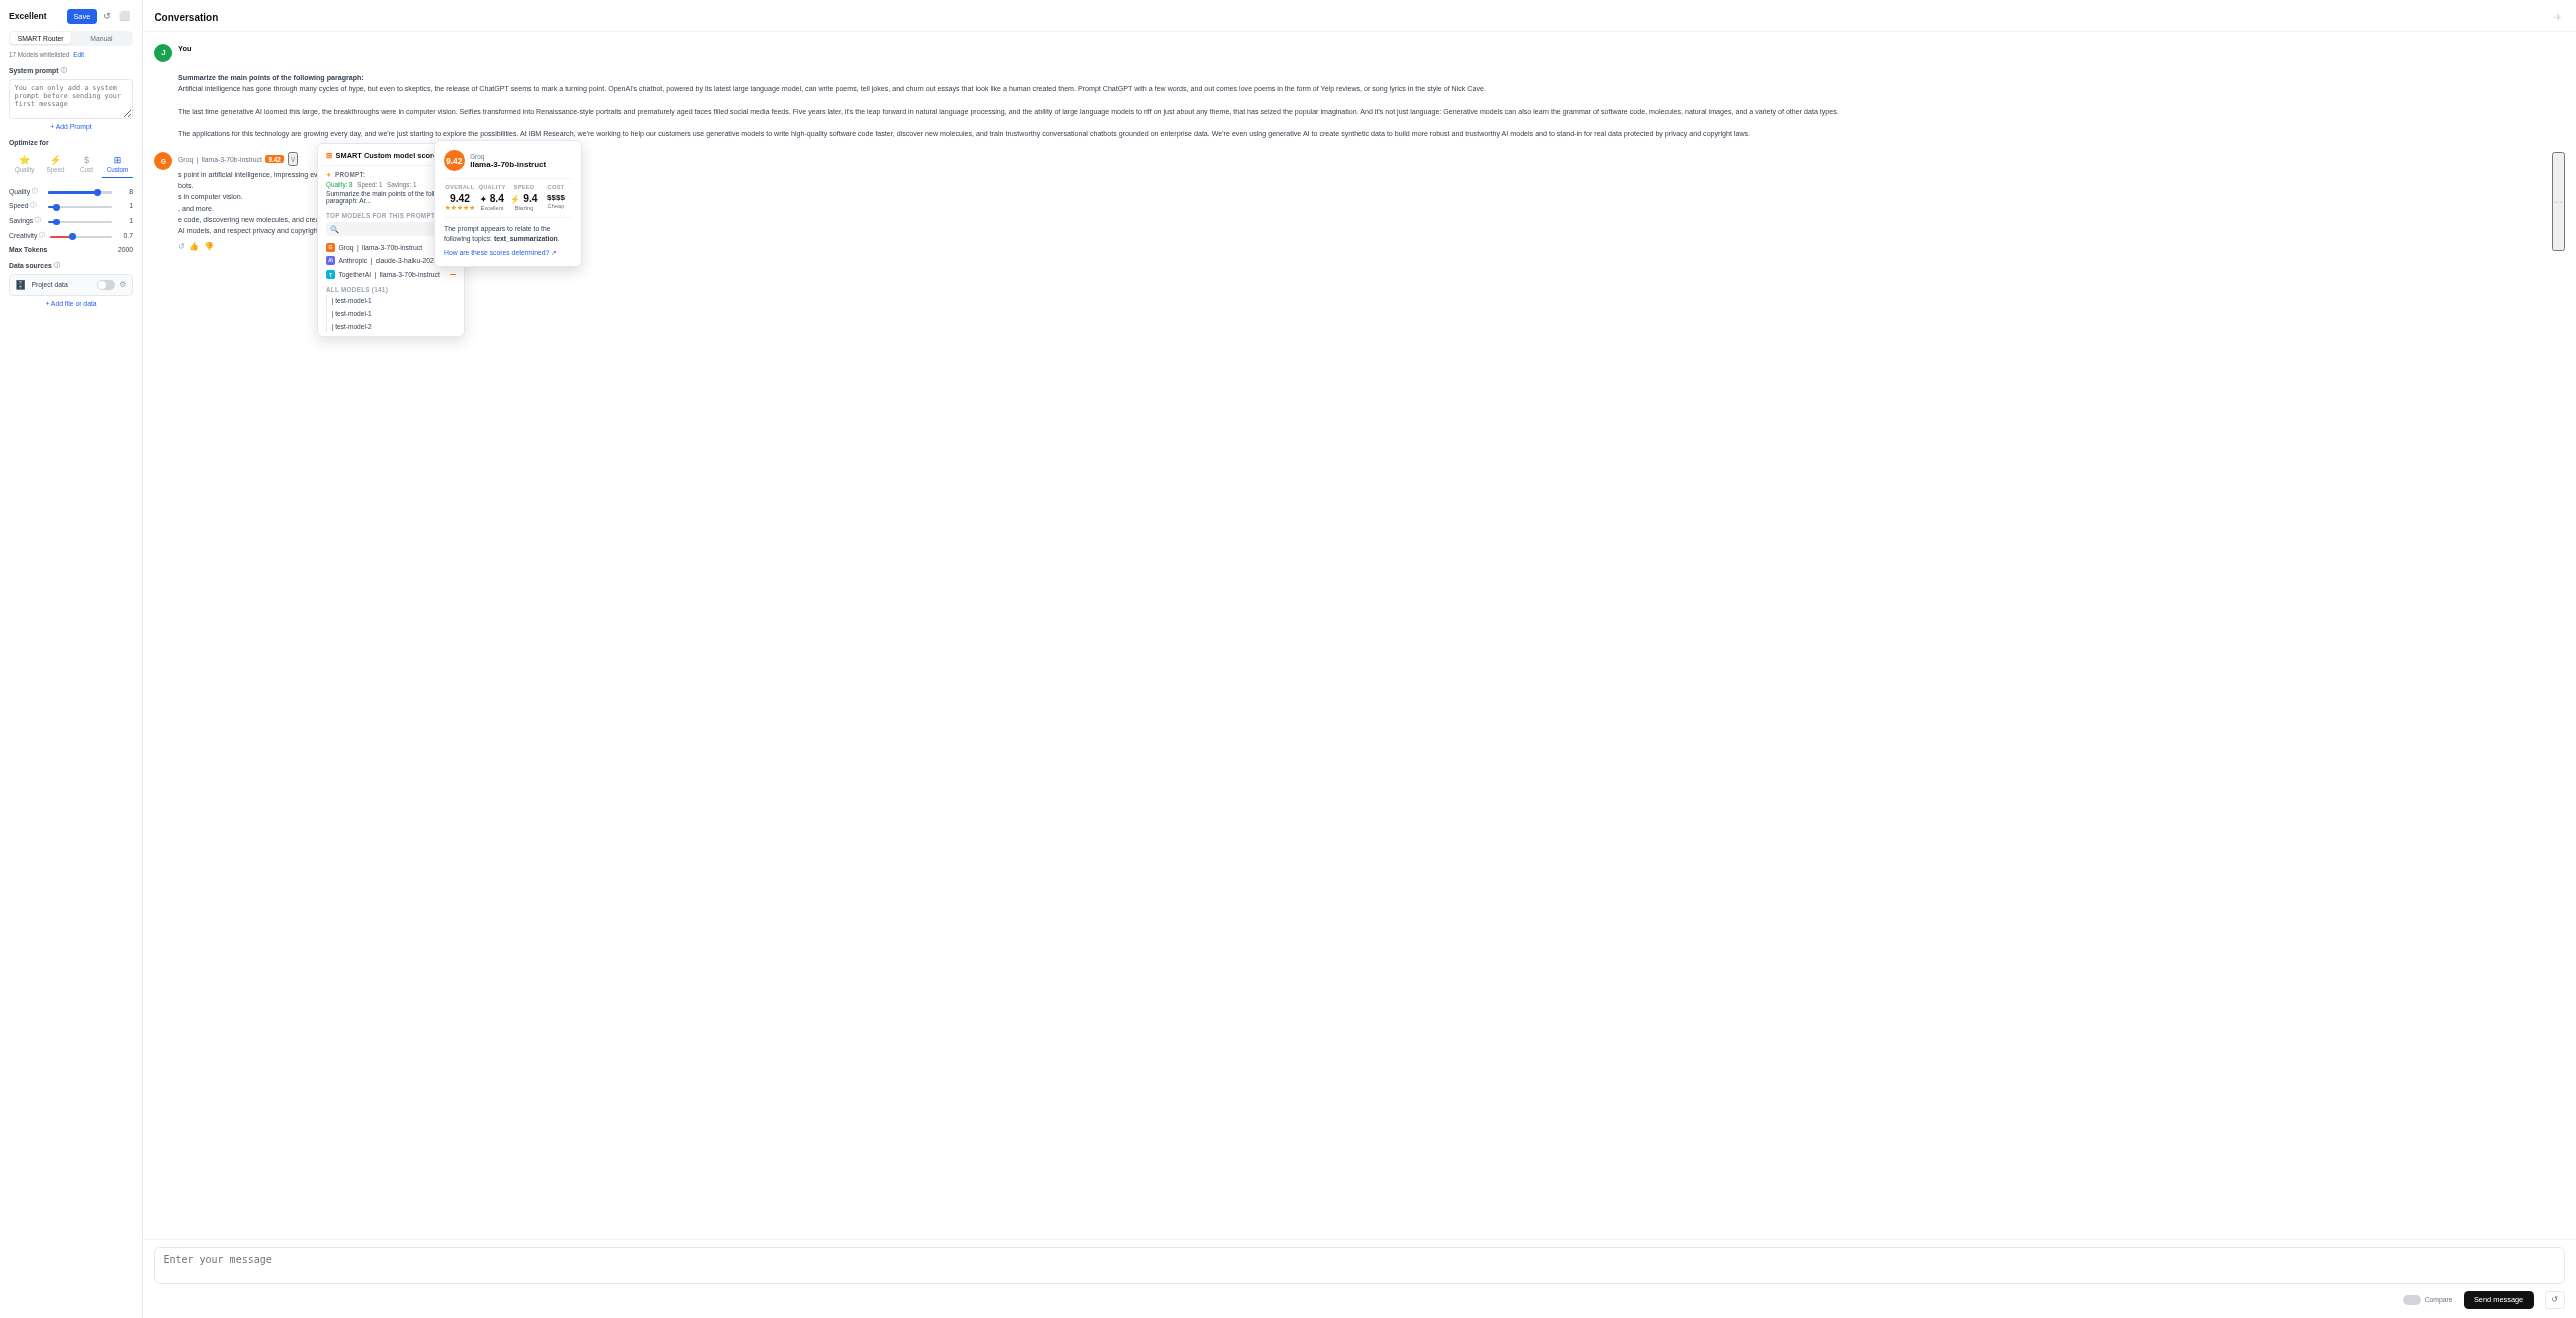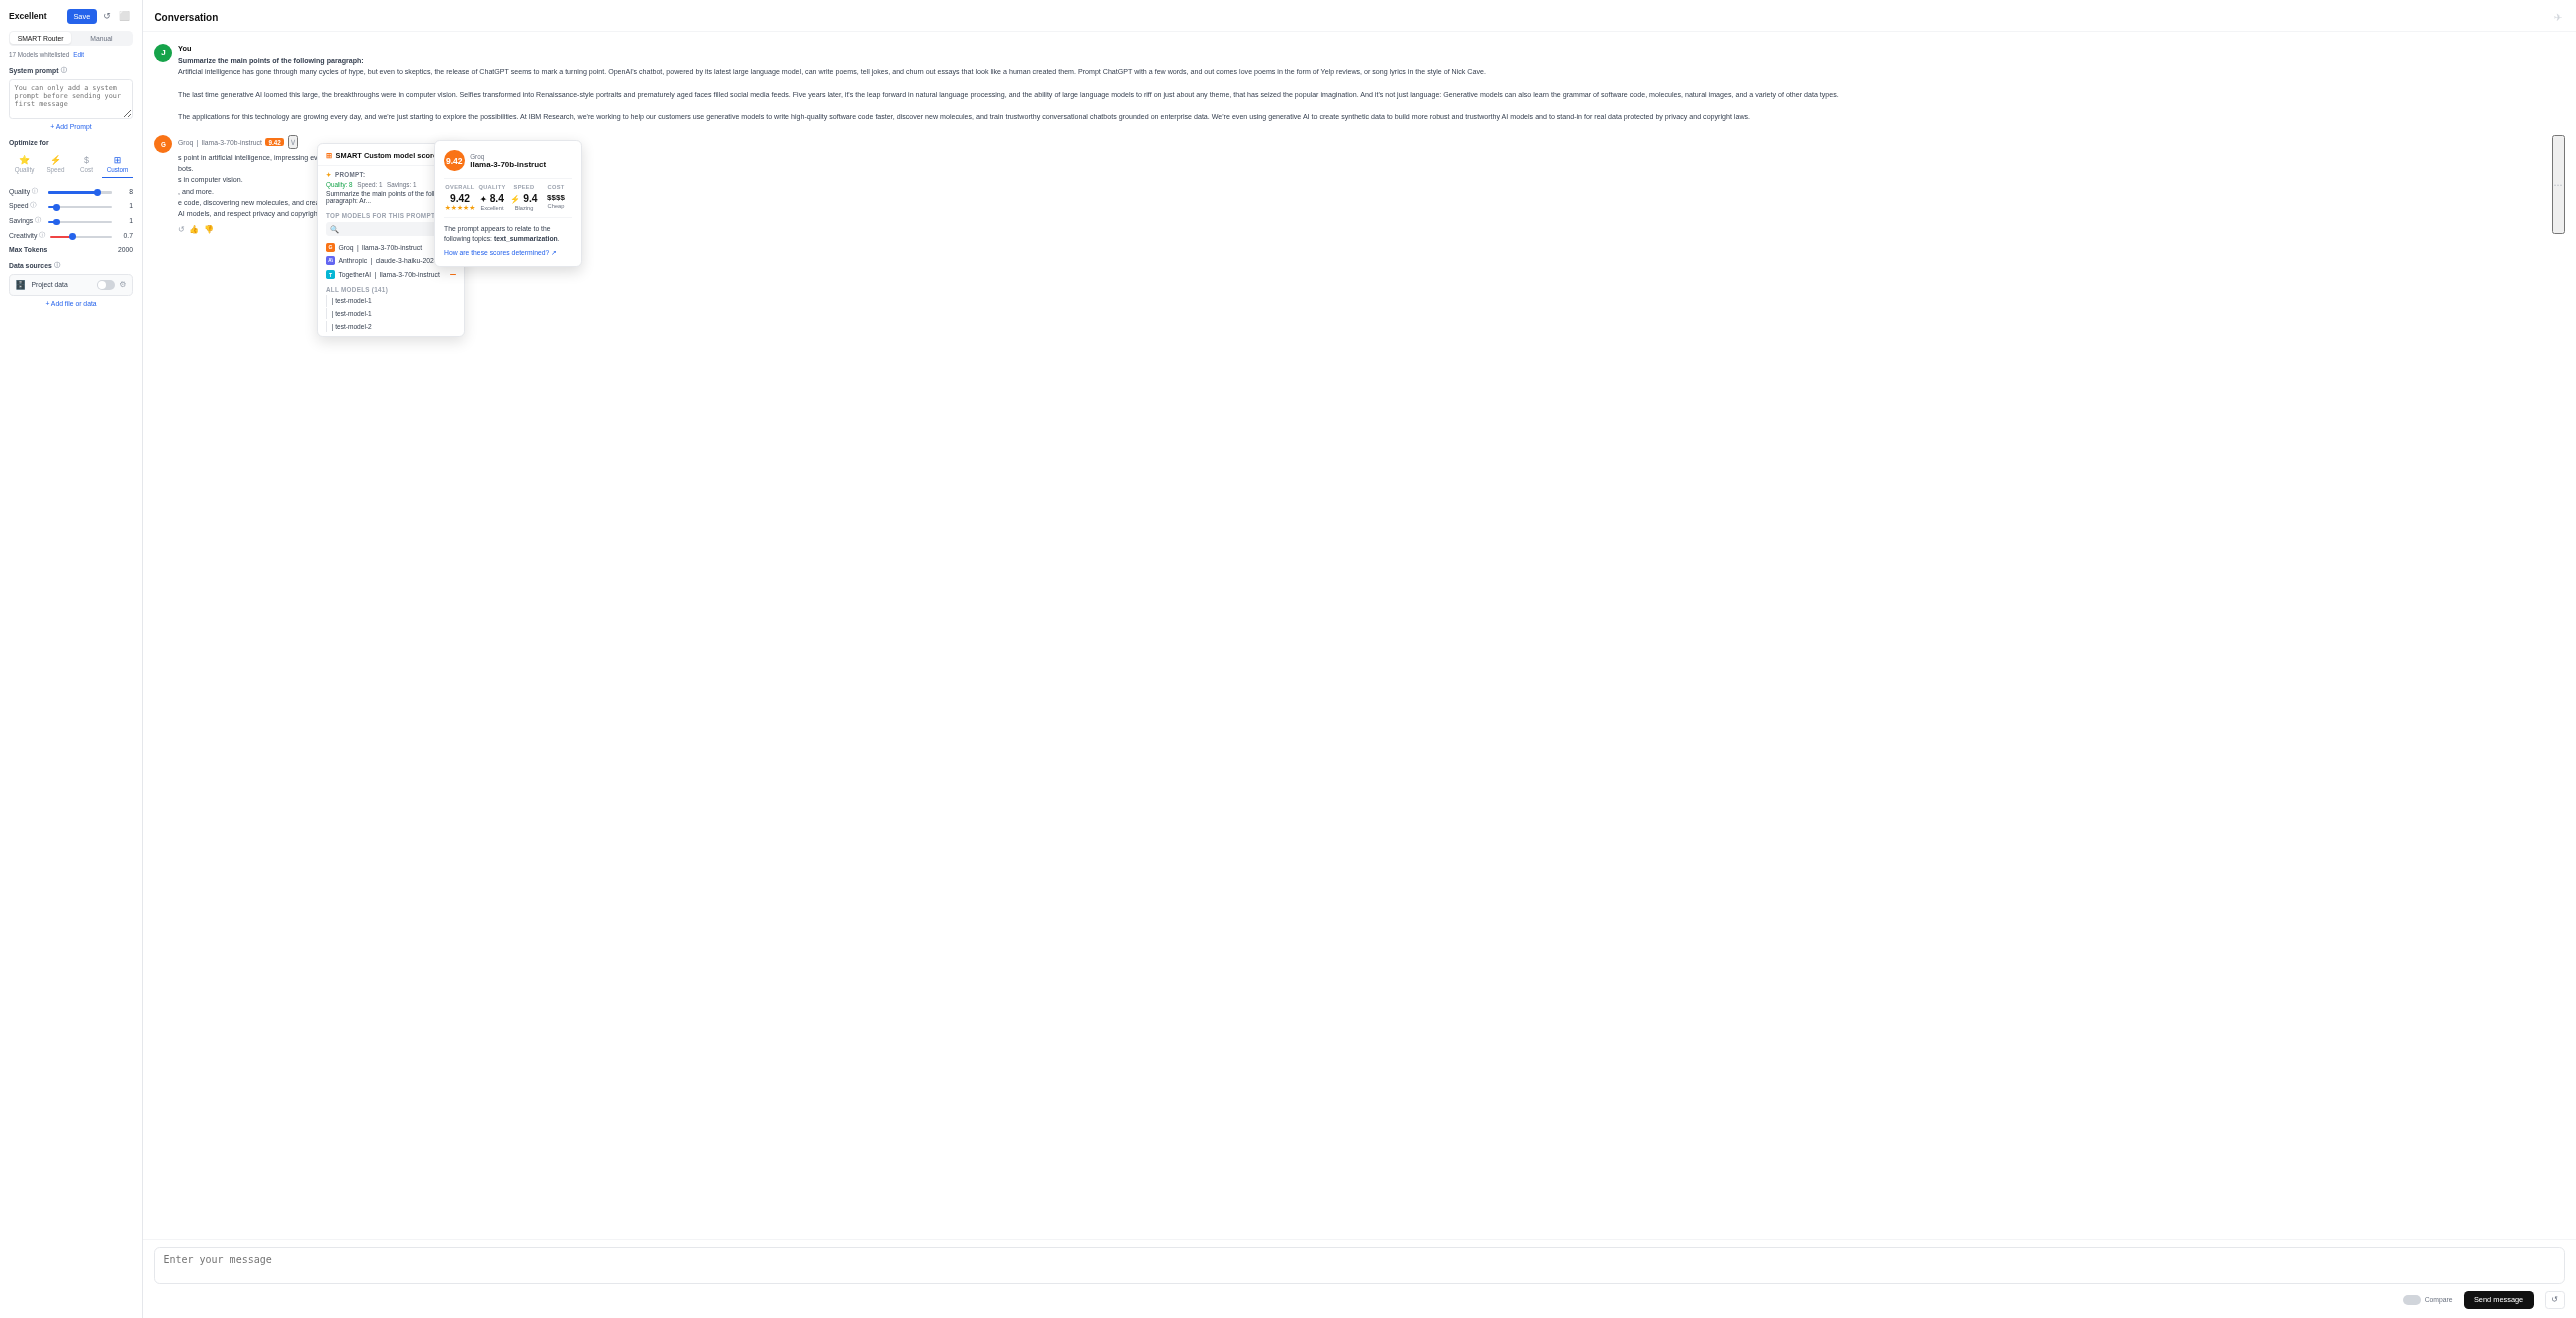--- a/index.html
+++ b/index.html
@@ -59,21 +59,21 @@
     .main { flex: 1; display: flex; flex-direction: column; position: relative; }
     .main-header { padding: 9px 11.4px 5.7px; border-bottom: 0.6px solid #f3f4f6; display: flex; align-items: center; justify-content: space-between; }
     .conversation-title { font-size: 10px; font-weight: 600; color: #111; }
     .send-icon-top { color: #d1d5db; font-size: 10.3px; cursor: pointer; }
 
     .chat-area { flex: 1; overflow-y: auto; padding: 11.4px 11.4px 5.7px; position: relative; }
 
     .user-msg { display: flex; gap: 5.7px; margin-bottom: 11.4px; }
     .avatar { width: 18px; height: 18px; border-radius: 50%; background: #16a34a; color: #fff; display: flex; align-items: center; justify-content: center; font-size: 8px; font-weight: 600; flex-shrink: 0; }
     .msg-content { flex: 1; }
-    .msg-name { font-size: 7.4px; font-weight: 600; color: #111; margin-bottom: 3px; }
+    .msg-name { font-size: 7.4px; font-weight: 600; color: #111; margin-bottom: 20px; }
     .msg-text { font-size: 7.1px; color: #374151; line-height: 1.6; }
 
     .assistant-msg { display: flex; gap: 5.7px; margin-bottom: 11.4px; }
     .model-avatar { width: 18px; height: 18px; border-radius: 50%; background: #f97316; color: #fff; display: flex; align-items: center; justify-content: center; font-size: 6.3px; font-weight: 700; flex-shrink: 0; }
     .model-header { display: flex; align-items: center; gap: 3.4px; margin-bottom: 3.4px; }
     .model-name-badge { font-size: 6.8px; color: #6b7280; }
     .model-score-badge { background: #f97316; color: #fff; border-radius: 2.3px; padding: 0.6px 3.4px; font-size: 6.3px; font-weight: 700; }
     .msg-actions { display: flex; gap: 4.6px; color: #9ca3af; font-size: 9px; margin-top: 4.6px; }
     .msg-action-btn { background: none; border: none; cursor: pointer; color: #9ca3af; font-size: 8px; }
     .more-btn { color: #9ca3af; font-size: 9px; cursor: pointer; }

